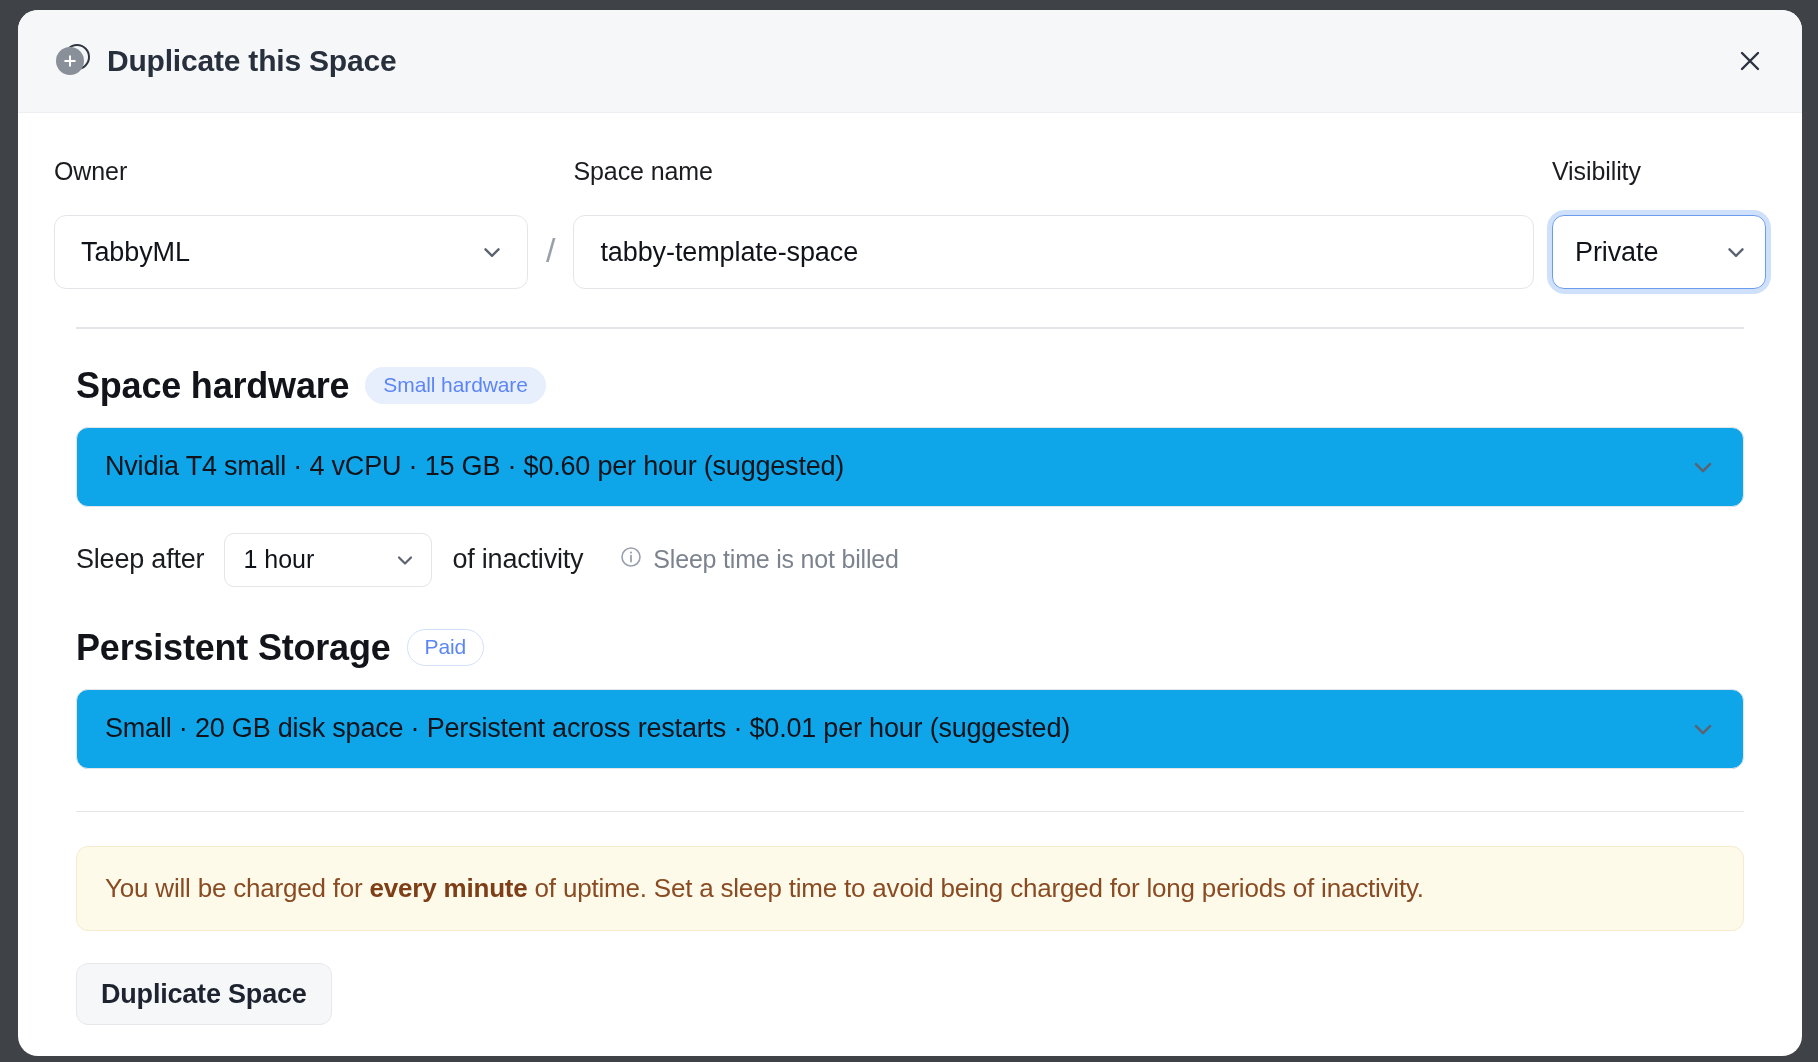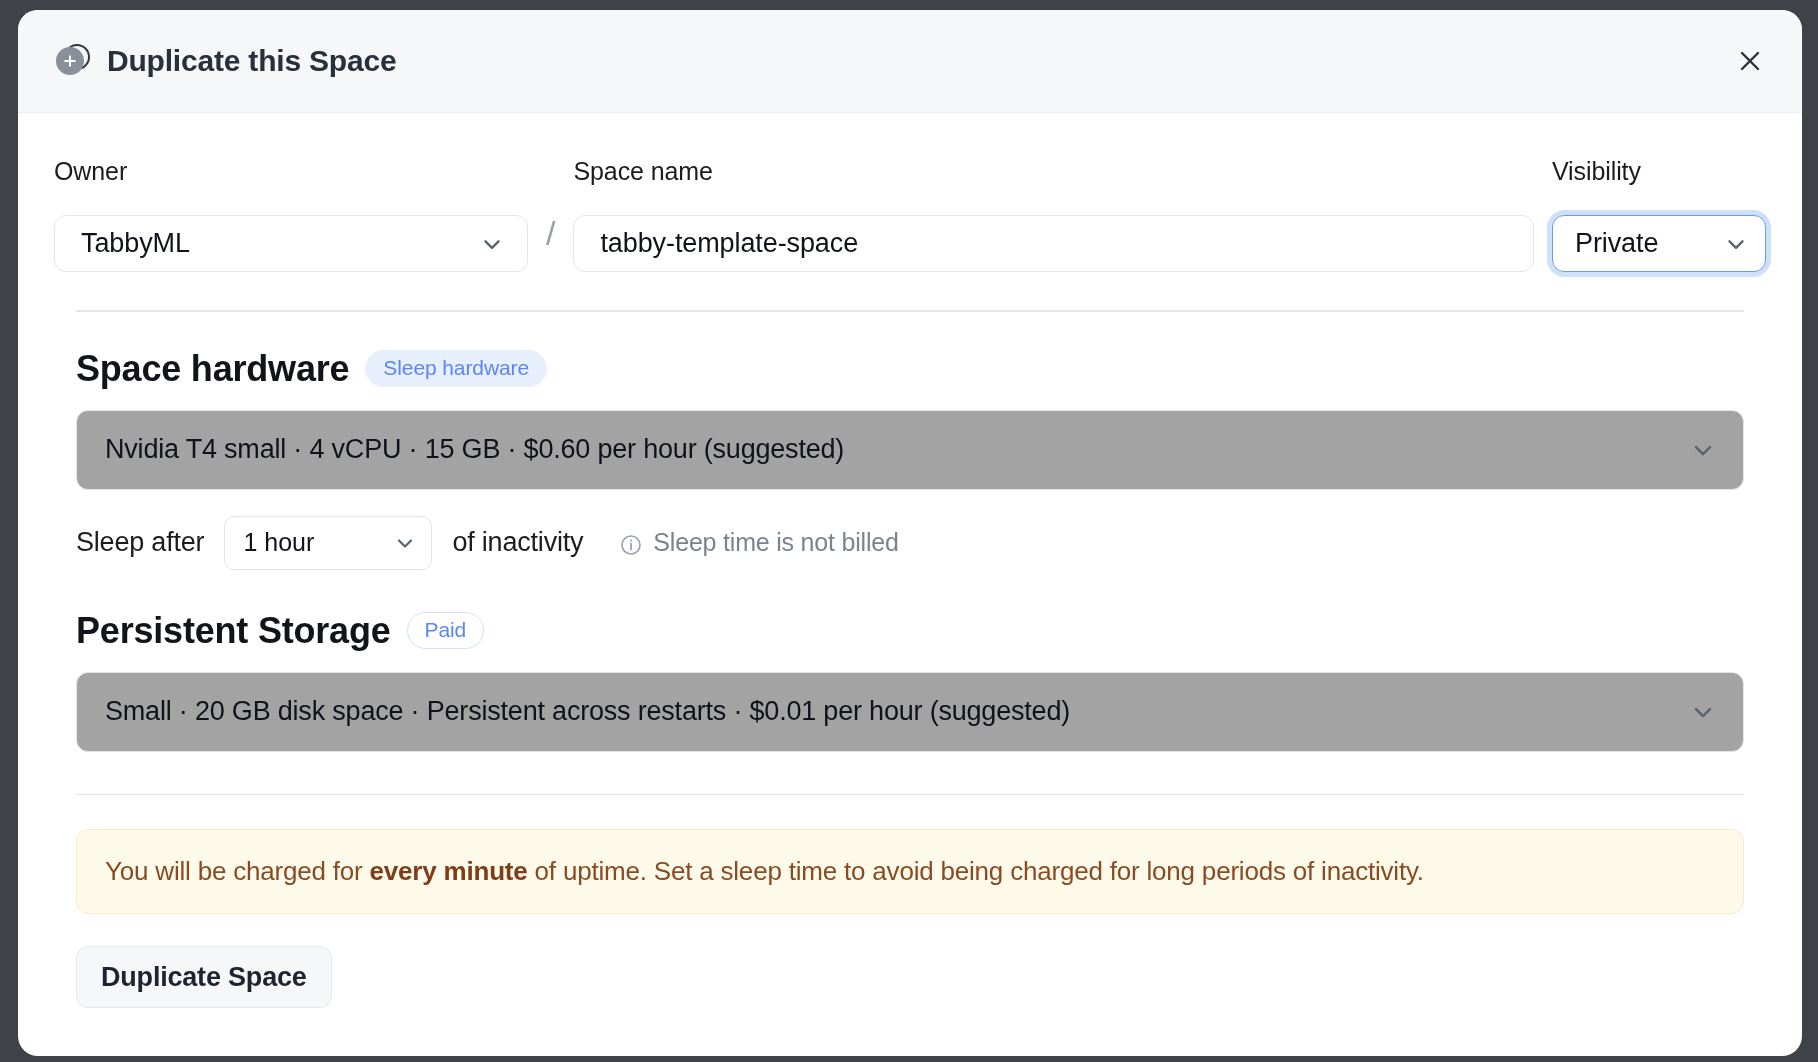--- a/index.html
+++ b/index.html
@@ -127,21 +127,21 @@
   .slash {
     font-size: 34px;
     color: #9aa0a9;
     font-weight: 300;
     padding: 0 18px;
     line-height: 1;
     margin-bottom: 22px;
   }
 
   .select-box, .text-box {
-    height: 57px;
+    height: 74px;
     border: 1.5px solid #e3e5e9;
     border-radius: 12px;
     background: #ffffff;
     display: flex;
     align-items: center;
     padding: 0 22px 0 26px;
     font-size: 27px;
     color: #11131a;
     width: 100%;
     font-family: "Liberation Sans", sans-serif;
@@ -204,21 +204,21 @@
     background: #ffffff;
     color: #5c86f5;
     border: 1px solid #d3e0fb;
   }
 
   .wide-select {
     margin: 0 22px;
     height: 80px;
     border: 1.5px solid #e3e5e9;
     border-radius: 12px;
-    background: #a3a3a3;
+    background: #0ea5e9;
     display: flex;
     align-items: center;
     justify-content: space-between;
     padding: 0 26px 0 28px;
     font-size: 27px;
     color: #11131a;
     cursor: pointer;
     letter-spacing: -0.2px;
   }
 
@@ -244,21 +244,21 @@
     align-items: center;
     justify-content: space-between;
     padding: 0 14px 0 18px;
     font-size: 25px;
     color: #11131a;
     margin: 0 20px;
     cursor: pointer;
   }
   .sleep-note {
     display: flex;
-    align-items: flex-end;
+    align-items: flex-start;
     gap: 10px;
     margin-left: 36px;
     color: #7c838f;
     font-size: 25px;
     letter-spacing: -0.2px;
   }
   .info-icon { display: flex; align-items: center; }
 
   
   .divider2 {
@@ -363,21 +363,21 @@
           </div>
         </div>
       </div>
 
     </div>
 
     <div class="divider"></div>
 
     <div class="section-head">
       <span class="section-title">Space hardware</span>
-      <span class="badge badge-filled">Sleep hardware</span>
+      <span class="badge badge-filled">Small hardware</span>
     </div>
 
     <div class="wide-select">
       <span>Nvidia T4 small · 4 vCPU · 15 GB · $0.60 per hour (suggested)</span>
       <span class="chev">
         <svg width="28" height="28" viewBox="0 0 24 24" aria-hidden="true">
           <path d="M6 9.5l6 6 6-6" fill="none" stroke="#5c6370" stroke-width="2.2" stroke-linecap="round" stroke-linejoin="round"></path>
         </svg>
       </span>
     </div>

